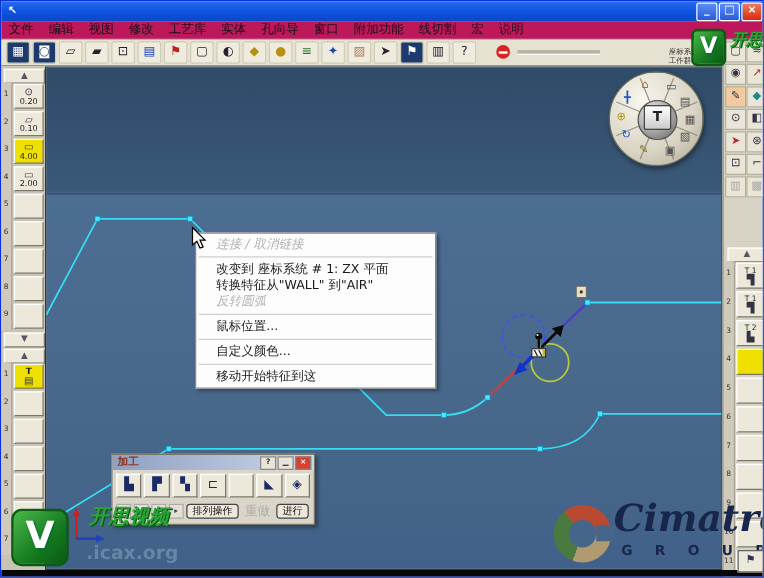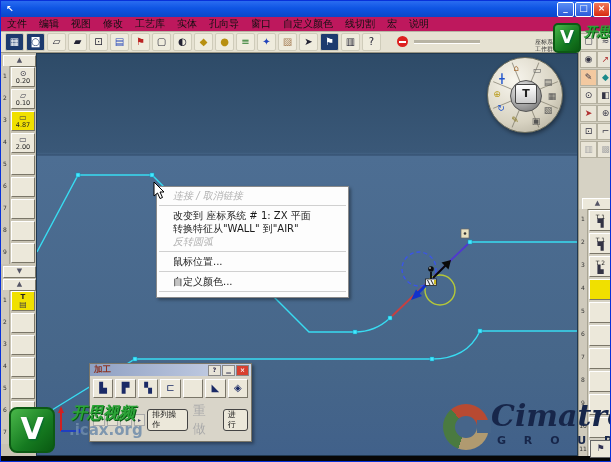--- a/index.html
+++ b/index.html
@@ -81,21 +81,21 @@
     font-size:8.5px;font-weight:bold;color:#8b3220;padding-left:4px;}
   .mpal-tbtns{margin-left:auto;display:flex;gap:1px;padding-right:2px;}
   .mpal-tbtn{width:11px;height:9px;border:1px solid #888;background:#e8e4d8;font-size:6px;line-height:8px;text-align:center;color:#224;}
   .mpal-tbtn.close{background:#d84030;color:#fff;}
   .mpal-ops{display:flex;gap:2px;padding:3px;}
   .mop{width:20px;height:17px;background:#ece8da;border:1px solid;border-color:#fff #7a7668 #7a7668 #fff;
     font-size:10px;line-height:16px;text-align:center;color:#1a2a66;}
   .mpal-foot{display:flex;align-items:center;gap:2px;padding:1px 3px 3px;}
   .mnav{width:10px;height:10px;background:#e4e0d2;border:1px solid #aaa;font-size:6px;line-height:9px;text-align:center;color:#446;}
   .mbtn{font-size:8px;line-height:10px;border:1px solid #444;border-radius:3px;background:#ece8da;padding:0 4px;color:#111;}
-  .mlabel-dis{font-size:13px;color:#aaa;margin:0 3px;}
+  .mlabel-dis{font-size:10px;color:#aaa;margin:0 3px;}
   
   .wm{z-index:85;pointer-events:none;}
   .vlogo{width:42px;height:42px;border-radius:8px;border:2px solid #0c5a14;
     background:linear-gradient(135deg,#4ab84a,#157a20 60%,#0a5a12);color:#fff;font-size:30px;font-weight:bold;
     text-align:center;line-height:40px;text-shadow:1px 1px 2px #063;}
   .vlogo.small{width:24px;height:26px;font-size:18px;line-height:24px;border-radius:5px;}
   .ks-text{font-size:16px;font-weight:bold;font-style:italic;color:#2aa536;text-shadow:1px 1px 0 #0a5a14;}
   .icax{font-size:15px;font-weight:bold;color:rgba(110,140,170,.85);}
   .cim-c{width:46px;height:46px;border-radius:50%;
     background:conic-gradient(from 200deg,#4a7a40 0 120deg,#b84a32 120deg 250deg,#b09a70 250deg 360deg);position:relative;}
@@ -123,21 +123,21 @@
 
   <div class="abs menubar">
     <span class="menu-item">文件</span>
     <span class="menu-item">编辑</span>
     <span class="menu-item">视图</span>
     <span class="menu-item">修改</span>
     <span class="menu-item">工艺库</span>
     <span class="menu-item">实体</span>
     <span class="menu-item">孔向导</span>
     <span class="menu-item">窗口</span>
-    <span class="menu-item">自定义颜色</span>
+    <span class="menu-item">附加功能</span>
     <span class="menu-item">线切割</span>
     <span class="menu-item">宏</span>
     <span class="menu-item">说明</span>
   </div>
 
   <div class="abs toolbar">
     <span class="ticon navy">▦</span>
     <span class="ticon navy">◙</span>
     <span class="ticon">▱</span>
     <span class="ticon">▰</span>
@@ -175,21 +175,21 @@
         <span class="slotnum">2</span>
         <span class="slottile">
             <span class="slotshape">▱</span>
             <span>0.10</span>
           </span>
       </div>
       <div class="slotrow">
         <span class="slotnum">3</span>
         <span class="slottile sel">
             <span class="slotshape">▭</span>
-            <span>4.87</span>
+            <span>4.00</span>
           </span>
       </div>
       <div class="slotrow">
         <span class="slotnum">4</span>
         <span class="slottile">
             <span class="slotshape">▭</span>
             <span>2.00</span>
           </span>
       </div>
       <div class="slotrow">
@@ -329,20 +329,23 @@
       </div>
     <div class="ctxsep"></div>
     <div class="ctxitem">
         <span>鼠标位置...</span>
       </div>
     <div class="ctxsep"></div>
     <div class="ctxitem">
         <span>自定义颜色...</span>
       </div>
     <div class="ctxsep"></div>
+    <div class="ctxitem">
+        <span>移动开始特征到这</span>
+      </div>
   </div>
 
   <svg class="abs" style="left:152px;top:180px;z-index:60;" width="14" height="18">
     <polygon points="1,1 1,15 4.5,12 7,17.5 9.5,16.5 7,11 11,11" fill="#fff" stroke="#000" stroke-width="1"></polygon>
   </svg>
 
   <div class="abs mpal">
     <div class="mpal-title">
       <span>加工</span>
       <span class="mpal-tbtns">
@@ -454,21 +457,21 @@
 
   <div class="abs wm" style="left:8px;top:404px;">
     <span class="vlogo" style="position:absolute;left:0;top:2px;">V</span>
     <svg style="position:absolute;left:46px;top:0;" width="30" height="32">
       <line x1="6" y1="26" x2="6" y2="6" stroke="#d02020" stroke-width="2"></line>
         <polygon points="6,1 3,8 9,8" fill="#d02020"></polygon>
       <line x1="6" y1="26" x2="24" y2="26" stroke="#2040c0" stroke-width="2"></line>
         <polygon points="29,26 22,23 22,29" fill="#2040c0"></polygon>
     </svg>
     <span class="ks-text" style="position:absolute;left:62px;top:-2px;white-space:nowrap;">开思视频</span>
-    <span class="icax" style="position:absolute;left:60px;top:16px;white-space:nowrap;">.icax.org</span>
+    <span class="icax" style="position:absolute;left:60px;top:28px;white-space:nowrap;">.icax.org</span>
   </div>
 
   <div class="abs wm" style="left:442px;top:400px;">
     <span class="cim-c" style="position:absolute;left:0;top:3px;"></span>
     <span class="cim-text" style="position:absolute;left:48px;top:0;white-space:nowrap;">Cimatron</span>
     <span class="cim-sub" style="position:absolute;left:54px;top:33px;white-space:nowrap;">G R O U P</span>
   </div>
 
   <div class="abs blackstrip"></div>
 

